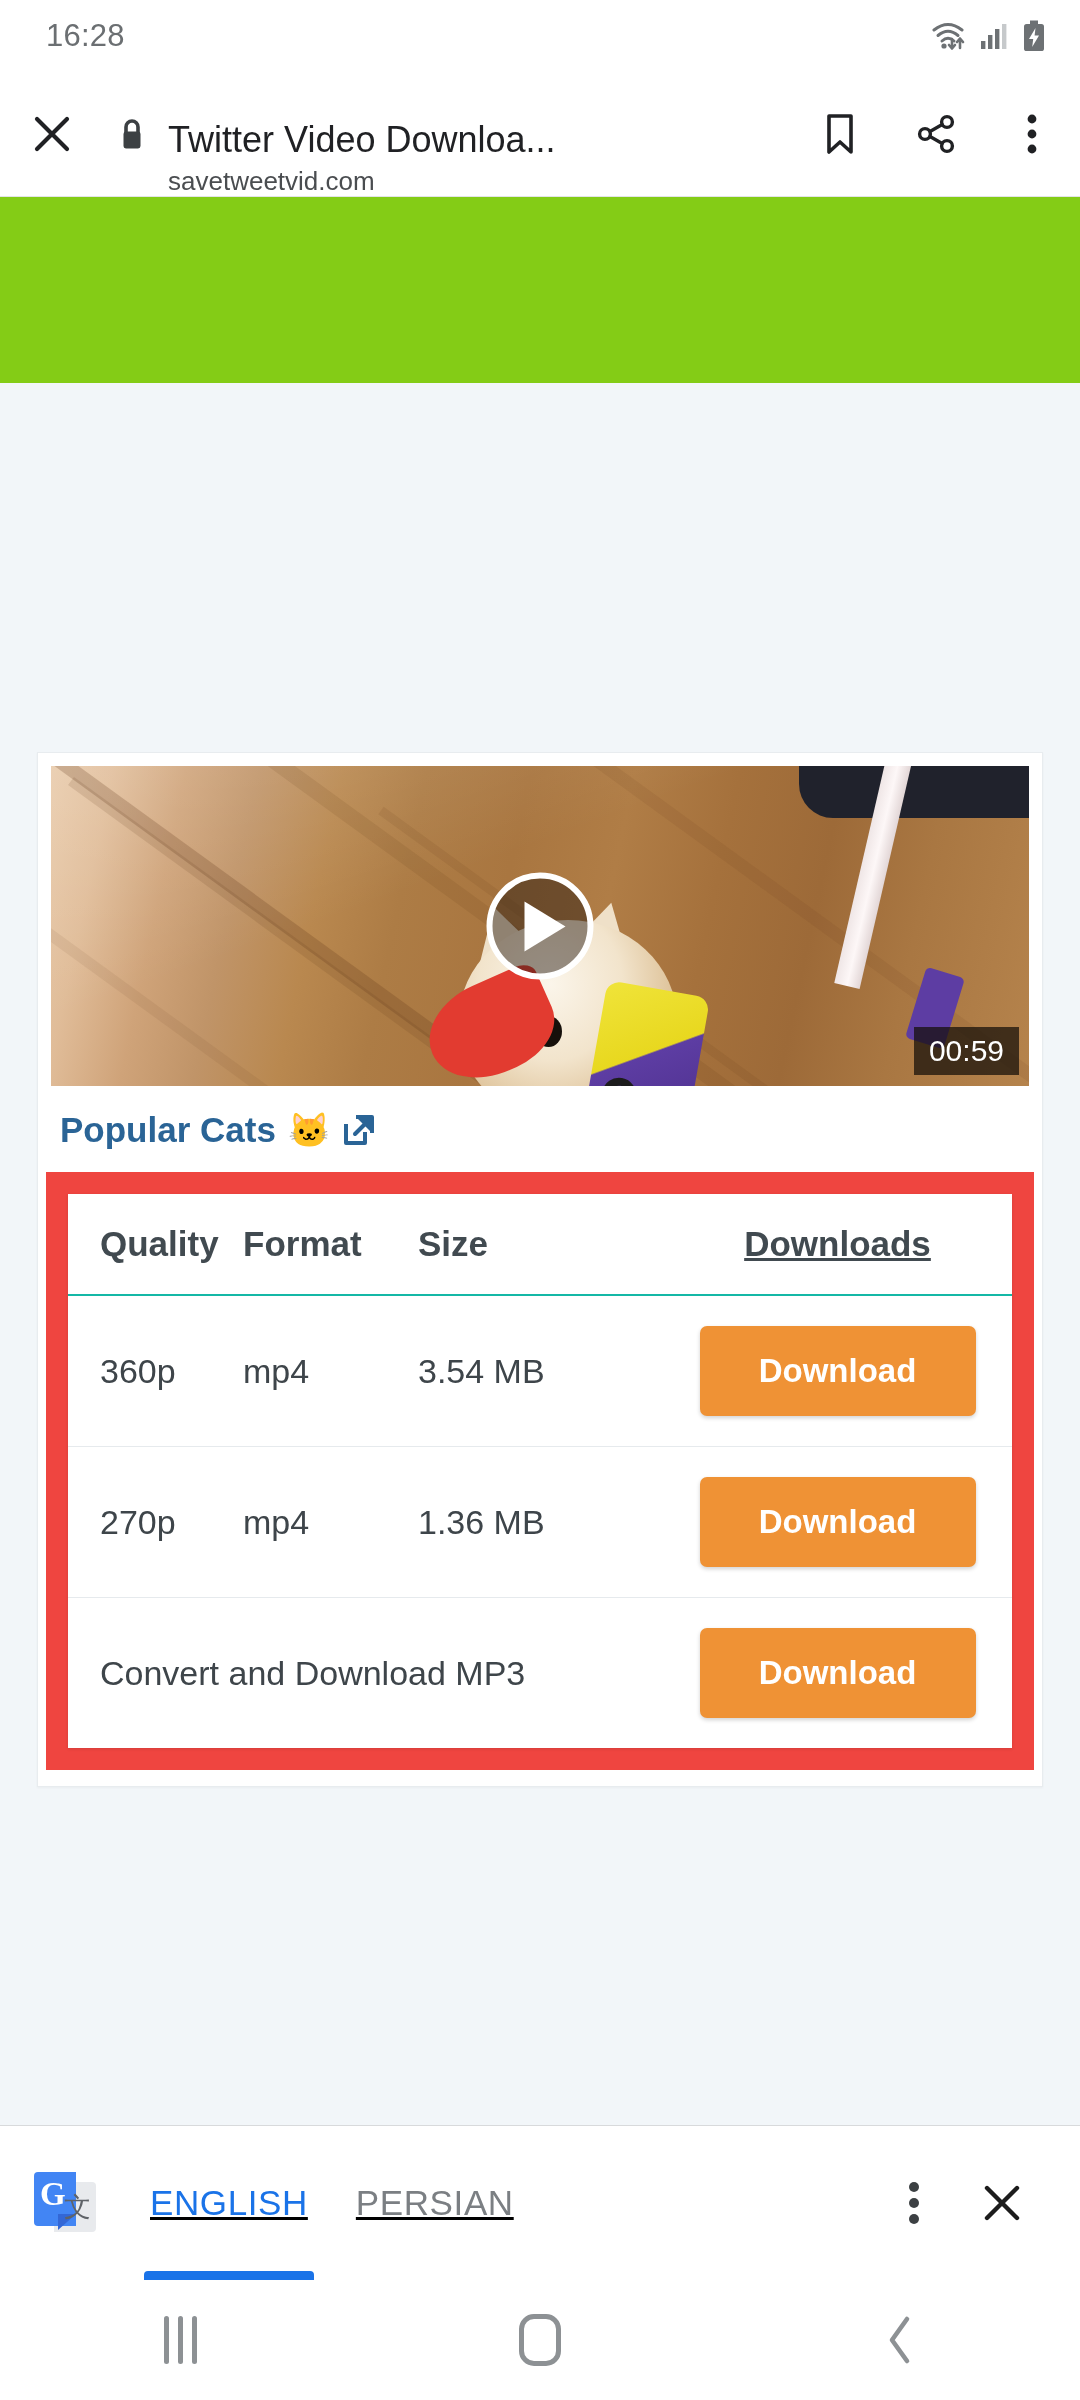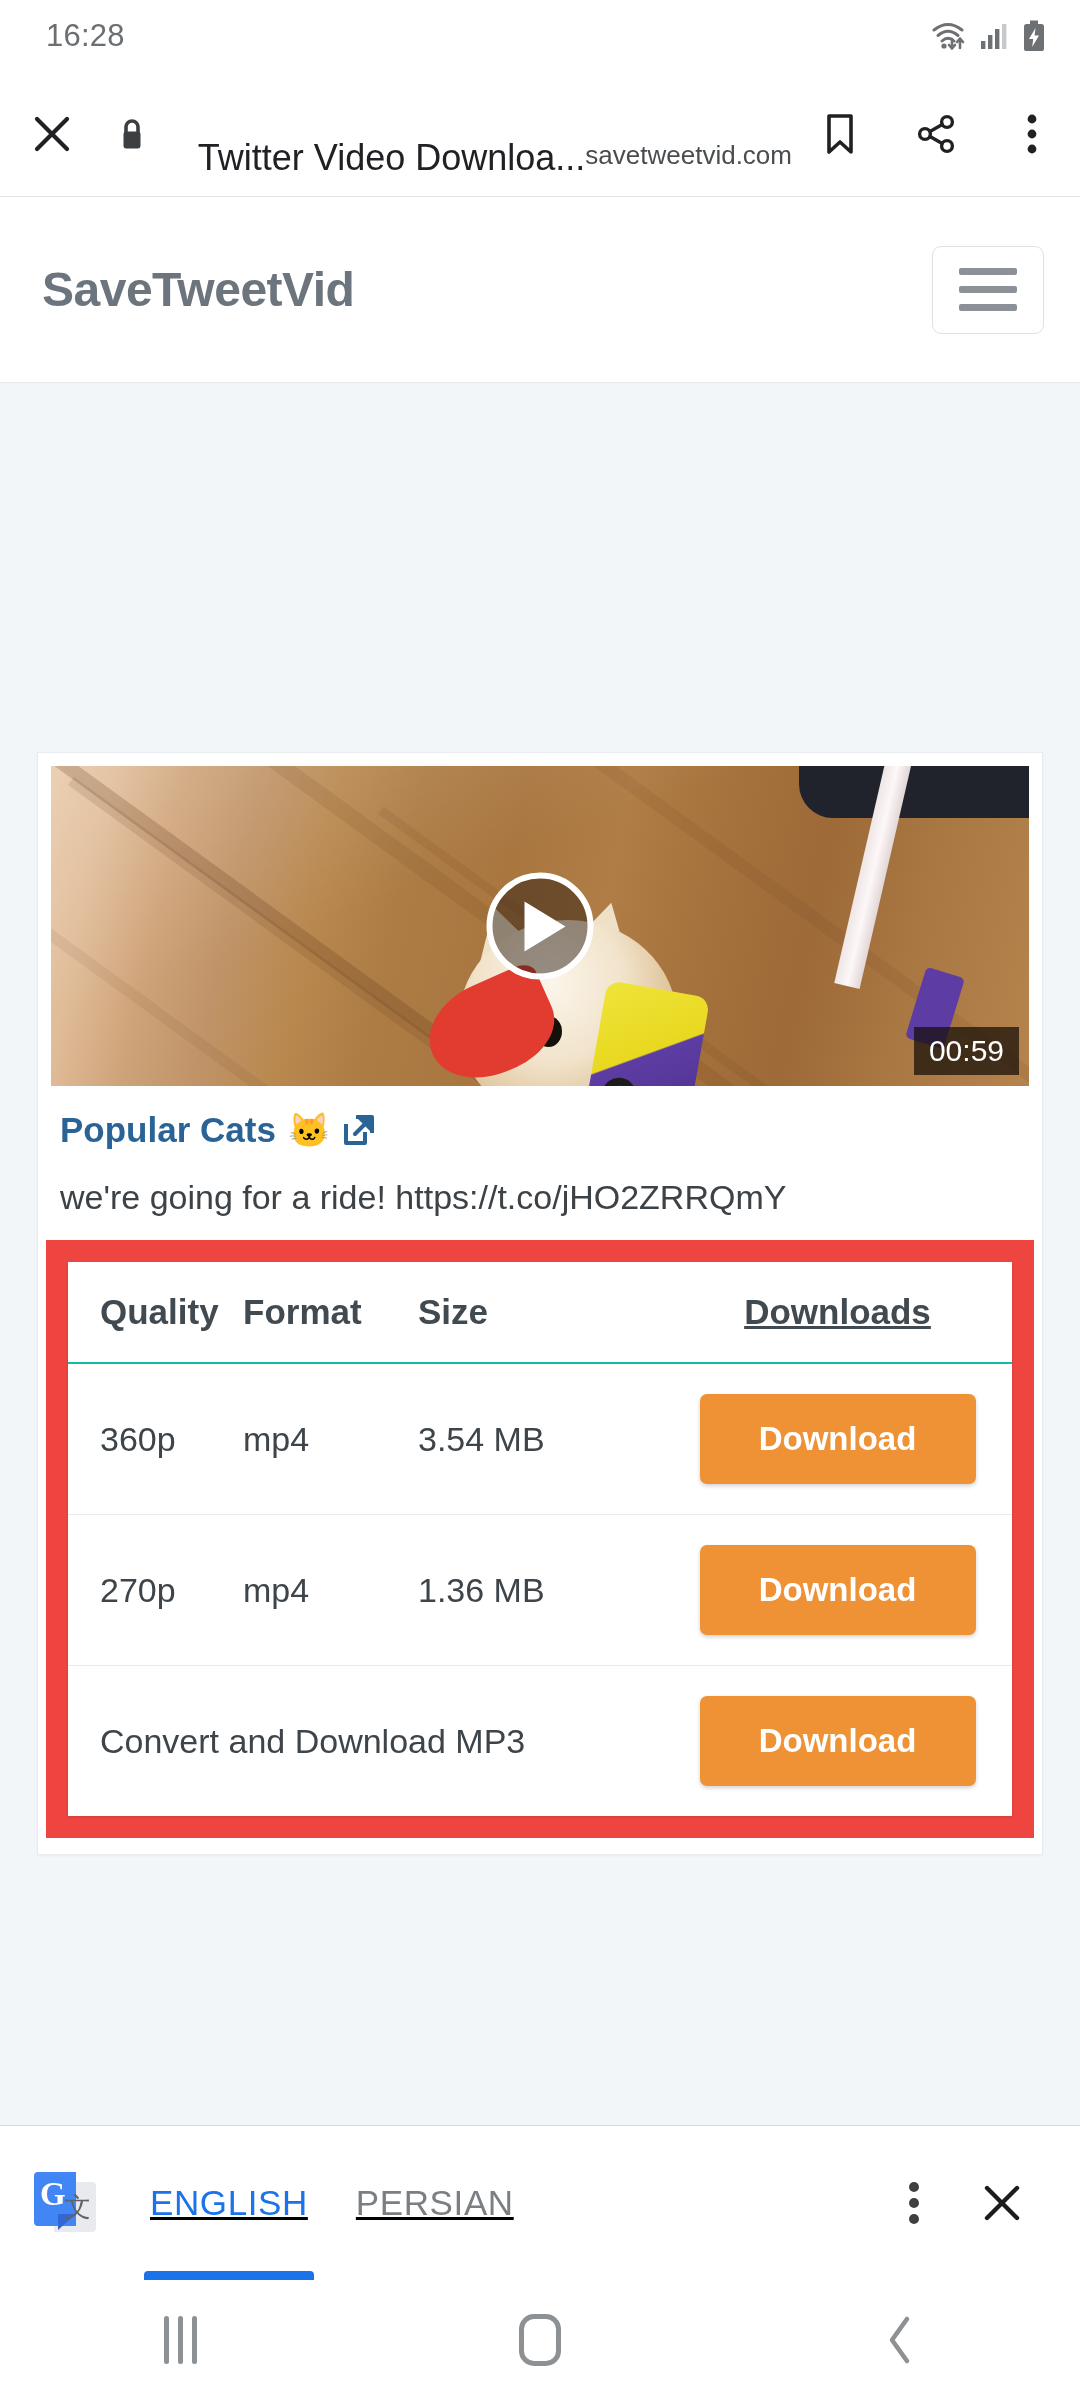--- a/index.html
+++ b/index.html
@@ -21,21 +21,21 @@
   .status-icons { display:flex; align-items:center; gap:13px; }
 
   
   .toolbar {
     position:absolute; top:72px; left:0; width:1080px; height:125px;
     display:flex; align-items:center; background:#ffffff;
     border-bottom:1px solid #e3e4e6;
   }
   .tb-close { width:104px; display:flex; align-items:center; justify-content:center; }
   .tb-lock  { width:56px;  display:flex; align-items:center; justify-content:center; }
-  .tb-text { flex:1; min-width:0; padding-left:8px; display:flex; flex-direction:row; justify-content:flex-end;margin-top:47px; }
+  .tb-text { flex:1; min-width:0; padding-left:8px; display:flex; flex-direction:column; justify-content:flex-end;margin-top:47px; }
   .tb-title {
     font-size:36px; color:#202124; line-height:44px;
     white-space:nowrap; overflow:hidden; max-width:520px;
   }
   .tb-url { font-size:26px; color:#4a4d50; line-height:34px; margin-top:2px; }
   .tb-icon-btn { width:96px; display:flex; align-items:center; justify-content:center; }
 
   
   .site-header {
     position:absolute; top:197px; left:0; width:1080px; height:186px;
@@ -290,28 +290,20 @@
     </div>
     <div class="tb-icon-btn">
       <svg width="14" height="44" viewBox="0 0 14 44">
         <circle cx="7" cy="7" r="4.4" fill="#202124"></circle>
         <circle cx="7" cy="22" r="4.4" fill="#202124"></circle>
         <circle cx="7" cy="37" r="4.4" fill="#202124"></circle>
       </svg>
     </div>
   </div>
 
-  <div class="site-header">
-    <div class="brand">SaveTweetVid</div>
-    <div class="hamburger">
-      <span></span>
-      <span></span>
-      <span></span>
-    </div>
-  </div>
 
   <div class="page-body">
 
     <div class="result-card">
 
       <div class="thumb-wrap">
         <div class="thumb-img">
           <div class="floor-streak" style="top:-40px;left:-30px;width:620px;height:14px;transform:rotate(36deg);"></div>
           <div class="floor-streak" style="top:10px;left:20px;width:600px;height:10px;transform:rotate(36deg);opacity:.6;"></div>
           <div class="floor-streak" style="top:-30px;left:200px;width:640px;height:16px;transform:rotate(36deg);opacity:.5;"></div>
@@ -341,21 +333,20 @@
 
       <div class="vid-title">
         <span>Popular Cats</span>
         <span style="font-size:34px;">🐱</span>
         <svg width="34" height="34" viewBox="0 0 34 34">
           <path d="M4 11 L4 30 L23 30 L23 19" stroke="#2a6496" stroke-width="4" fill="none" stroke-linejoin="round"></path>
           <path d="M14 4 L30 4 L30 20" stroke="#2a6496" stroke-width="4" fill="#2a6496" stroke-linejoin="round"></path>
           <path d="M13 21 L29 5" stroke="#2a6496" stroke-width="4" stroke-linecap="round"></path>
         </svg>
       </div>
-      <div class="tweet-text">we're going for a ride! https://t.co/jHO2ZRRQmY</div>
 
       <div class="dl-outer">
         <table class="dl-table">
           <thead>
             <tr>
               <th class="col-q th-q">Quality</th>
               <th class="col-f">Format</th>
               <th class="col-s">Size</th>
               <th class="col-d td-center">Downloads</th>
             </tr>

